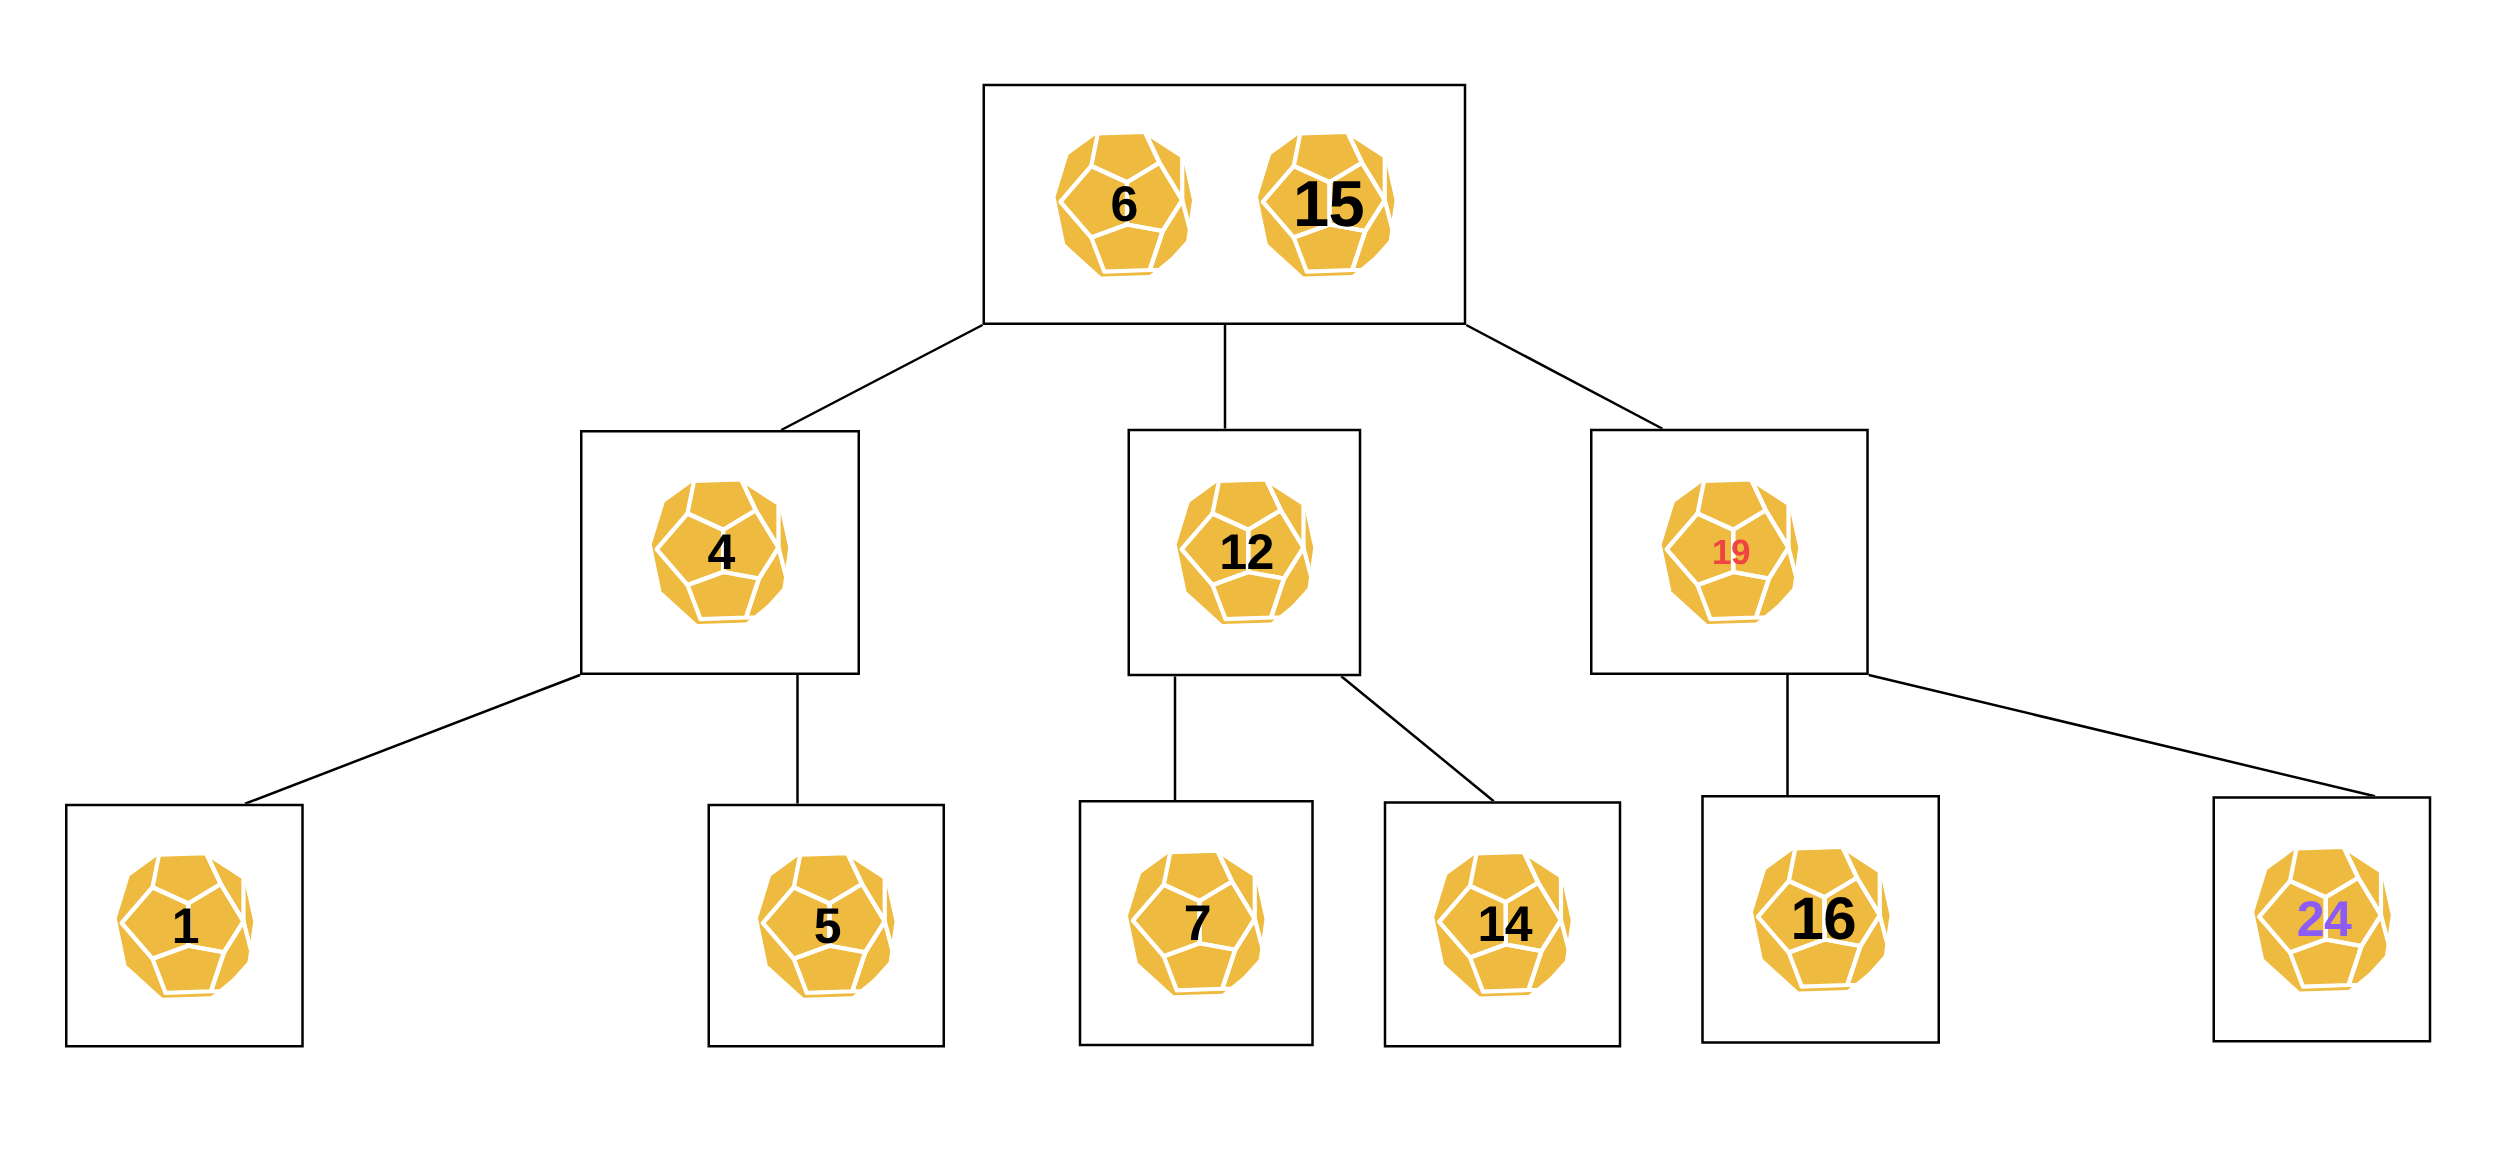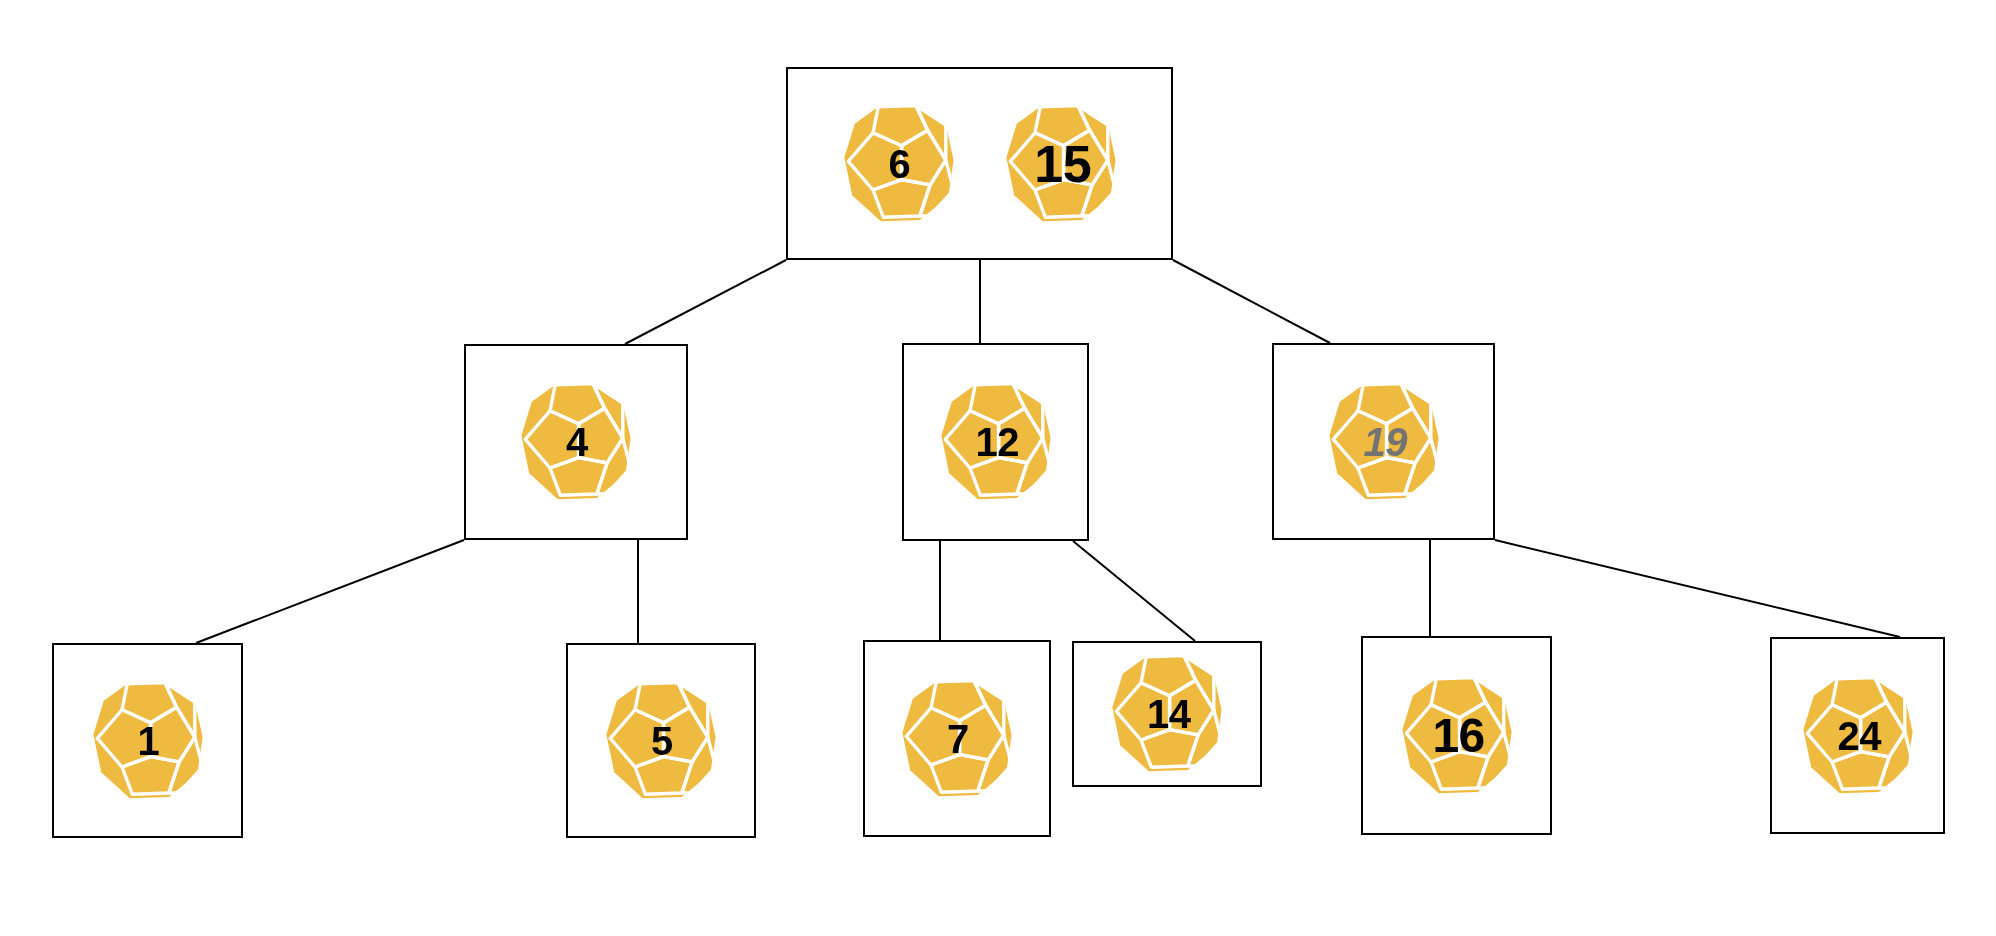--- a/index.html
+++ b/index.html
@@ -159,21 +159,21 @@
             <g>
               <path d="M34,6 L63,5 L86,20 L92,47 L88,75 L66,93 L36,94 L14,74 L8,45 L16,19 Z" fill="#EEBA40"></path>
               <path d="M34,6 L63,5 L72,24 L52,36 L30,26 Z" fill="none" stroke="#ffffff" stroke-width="2.6" stroke-linejoin="round"></path>
               <path d="M30,26 L52,36 L52,62 L30,70 L11,48 Z" fill="none" stroke="#ffffff" stroke-width="2.6" stroke-linejoin="round"></path>
               <path d="M52,36 L72,24 L86,47 L74,66 L52,62 Z" fill="none" stroke="#ffffff" stroke-width="2.6" stroke-linejoin="round"></path>
               <path d="M30,70 L52,62 L74,66 L66,90 L38,91 Z" fill="none" stroke="#ffffff" stroke-width="2.6" stroke-linejoin="round"></path>
               <path d="M63,5 L86,20 L86,47 L72,24 Z" fill="none" stroke="#ffffff" stroke-width="2.6" stroke-linejoin="round"></path>
               <path d="M86,47 L92,70 L74,90 L66,90 L74,66 Z" fill="none" stroke="#ffffff" stroke-width="2.6" stroke-linejoin="round"></path>
             </g>
           </svg>
-          <div class="node-label" style="font-size: 40px; color: #737373; font-style: italic;">
+          <div class="node-label" style="font-size: 28px; color: #ef4444;">
             <span>19</span>
           </div>
         </div>
       </div>
       <div class="node-box" style="left: 52px; top: 643px; width: 191px; height: 195px; border-color: rgb(0, 0, 0);">
         <div class="node-glyph" style="width: 130px; height: 130px; margin: 0px;">
           <svg width="130" height="130" viewBox="0 0 100 100" xmlns="http://www.w3.org/2000/svg">
             <g>
               <path d="M34,6 L63,5 L86,20 L92,47 L88,75 L66,93 L36,94 L14,74 L8,45 L16,19 Z" fill="#EEBA40"></path>
               <path d="M34,6 L63,5 L72,24 L52,36 L30,26 Z" fill="none" stroke="#ffffff" stroke-width="2.6" stroke-linejoin="round"></path>
@@ -218,21 +218,21 @@
               <path d="M30,70 L52,62 L74,66 L66,90 L38,91 Z" fill="none" stroke="#ffffff" stroke-width="2.6" stroke-linejoin="round"></path>
               <path d="M63,5 L86,20 L86,47 L72,24 Z" fill="none" stroke="#ffffff" stroke-width="2.6" stroke-linejoin="round"></path>
               <path d="M86,47 L92,70 L74,90 L66,90 L74,66 Z" fill="none" stroke="#ffffff" stroke-width="2.6" stroke-linejoin="round"></path>
             </g>
           </svg>
           <div class="node-label" style="font-size: 40px; color: rgb(0, 0, 0);">
             <span>7</span>
           </div>
         </div>
       </div>
-      <div class="node-box" style="left: 1072px; top: 641px; width: 190px; height: 146px; border-color: rgb(0, 0, 0);">
+      <div class="node-box" style="left: 1107px; top: 641px; width: 190px; height: 197px; border-color: rgb(0, 0, 0);">
         <div class="node-glyph" style="width: 130px; height: 130px; margin: 0px;">
           <svg width="130" height="130" viewBox="0 0 100 100" xmlns="http://www.w3.org/2000/svg">
             <g>
               <path d="M34,6 L63,5 L86,20 L92,47 L88,75 L66,93 L36,94 L14,74 L8,45 L16,19 Z" fill="#EEBA40"></path>
               <path d="M34,6 L63,5 L72,24 L52,36 L30,26 Z" fill="none" stroke="#ffffff" stroke-width="2.6" stroke-linejoin="round"></path>
               <path d="M30,26 L52,36 L52,62 L30,70 L11,48 Z" fill="none" stroke="#ffffff" stroke-width="2.6" stroke-linejoin="round"></path>
               <path d="M52,36 L72,24 L86,47 L74,66 L52,62 Z" fill="none" stroke="#ffffff" stroke-width="2.6" stroke-linejoin="round"></path>
               <path d="M30,70 L52,62 L74,66 L66,90 L38,91 Z" fill="none" stroke="#ffffff" stroke-width="2.6" stroke-linejoin="round"></path>
               <path d="M63,5 L86,20 L86,47 L72,24 Z" fill="none" stroke="#ffffff" stroke-width="2.6" stroke-linejoin="round"></path>
               <path d="M86,47 L92,70 L74,90 L66,90 L74,66 Z" fill="none" stroke="#ffffff" stroke-width="2.6" stroke-linejoin="round"></path>
@@ -267,20 +267,20 @@
             <g>
               <path d="M34,6 L63,5 L86,20 L92,47 L88,75 L66,93 L36,94 L14,74 L8,45 L16,19 Z" fill="#EEBA40"></path>
               <path d="M34,6 L63,5 L72,24 L52,36 L30,26 Z" fill="none" stroke="#ffffff" stroke-width="2.6" stroke-linejoin="round"></path>
               <path d="M30,26 L52,36 L52,62 L30,70 L11,48 Z" fill="none" stroke="#ffffff" stroke-width="2.6" stroke-linejoin="round"></path>
               <path d="M52,36 L72,24 L86,47 L74,66 L52,62 Z" fill="none" stroke="#ffffff" stroke-width="2.6" stroke-linejoin="round"></path>
               <path d="M30,70 L52,62 L74,66 L66,90 L38,91 Z" fill="none" stroke="#ffffff" stroke-width="2.6" stroke-linejoin="round"></path>
               <path d="M63,5 L86,20 L86,47 L72,24 Z" fill="none" stroke="#ffffff" stroke-width="2.6" stroke-linejoin="round"></path>
               <path d="M86,47 L92,70 L74,90 L66,90 L74,66 Z" fill="none" stroke="#ffffff" stroke-width="2.6" stroke-linejoin="round"></path>
             </g>
           </svg>
-          <div class="node-label" style="font-size: 40px; color: #000000; text-align: right;">
+          <div class="node-label" style="font-size: 40px; color: #8b5cf6; text-align: right;">
             <span>24</span>
           </div>
         </div>
       </div>
     </div>
 
 </div>
 
 </body></html>

